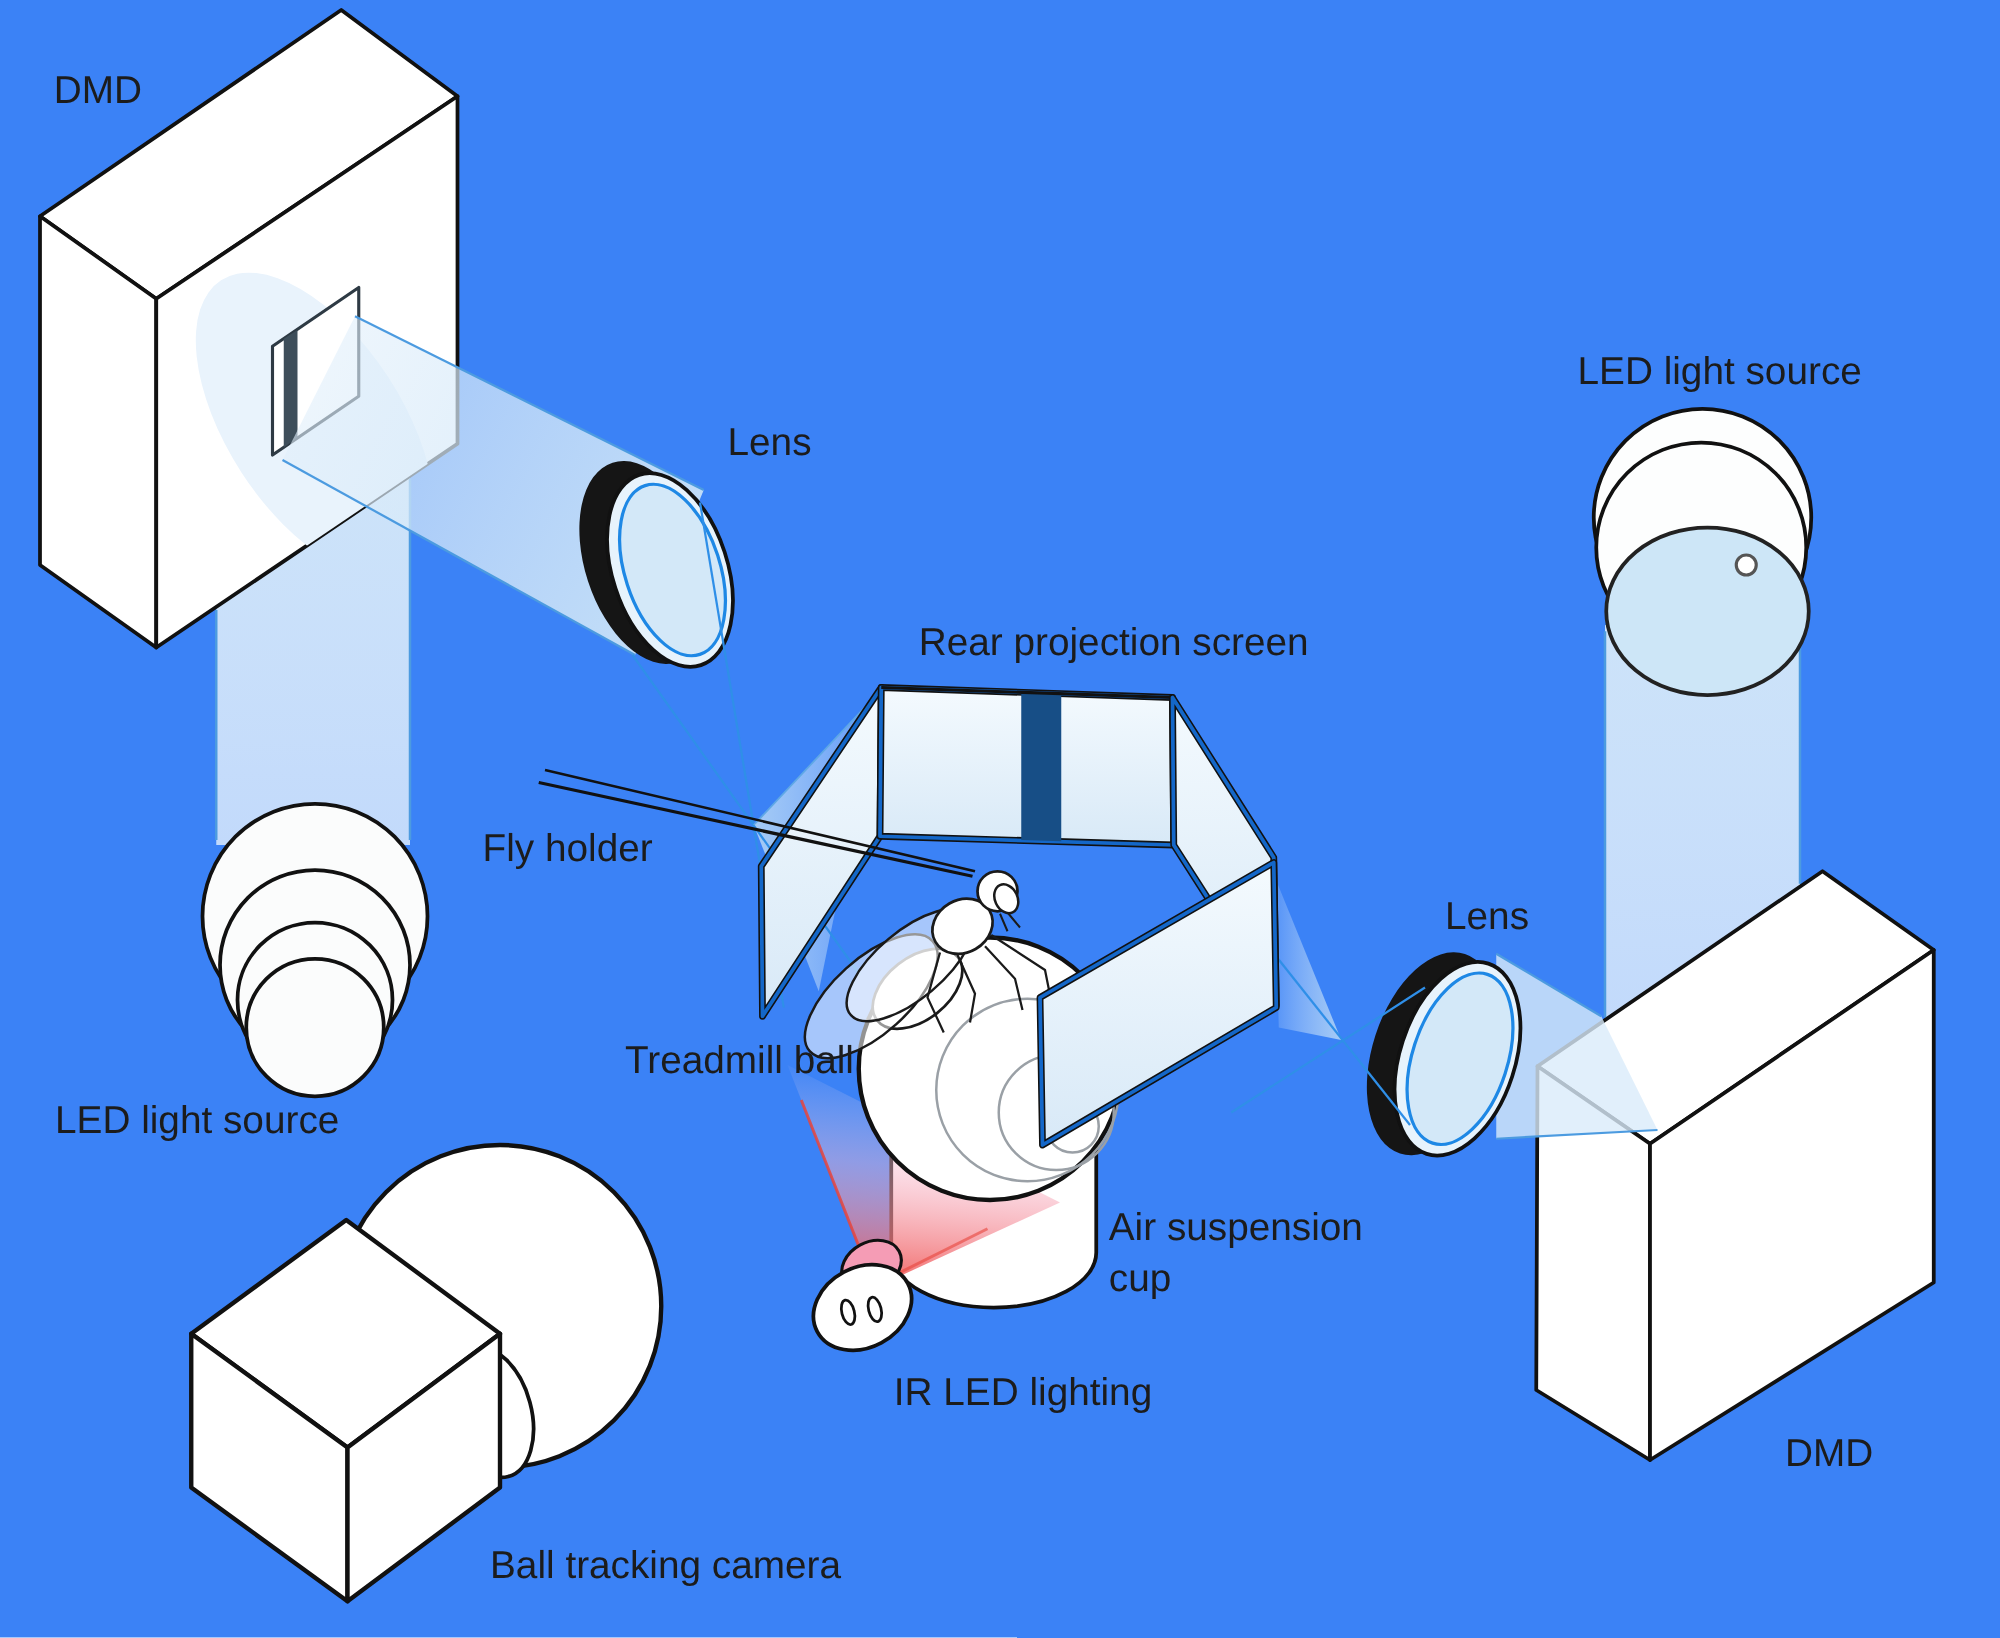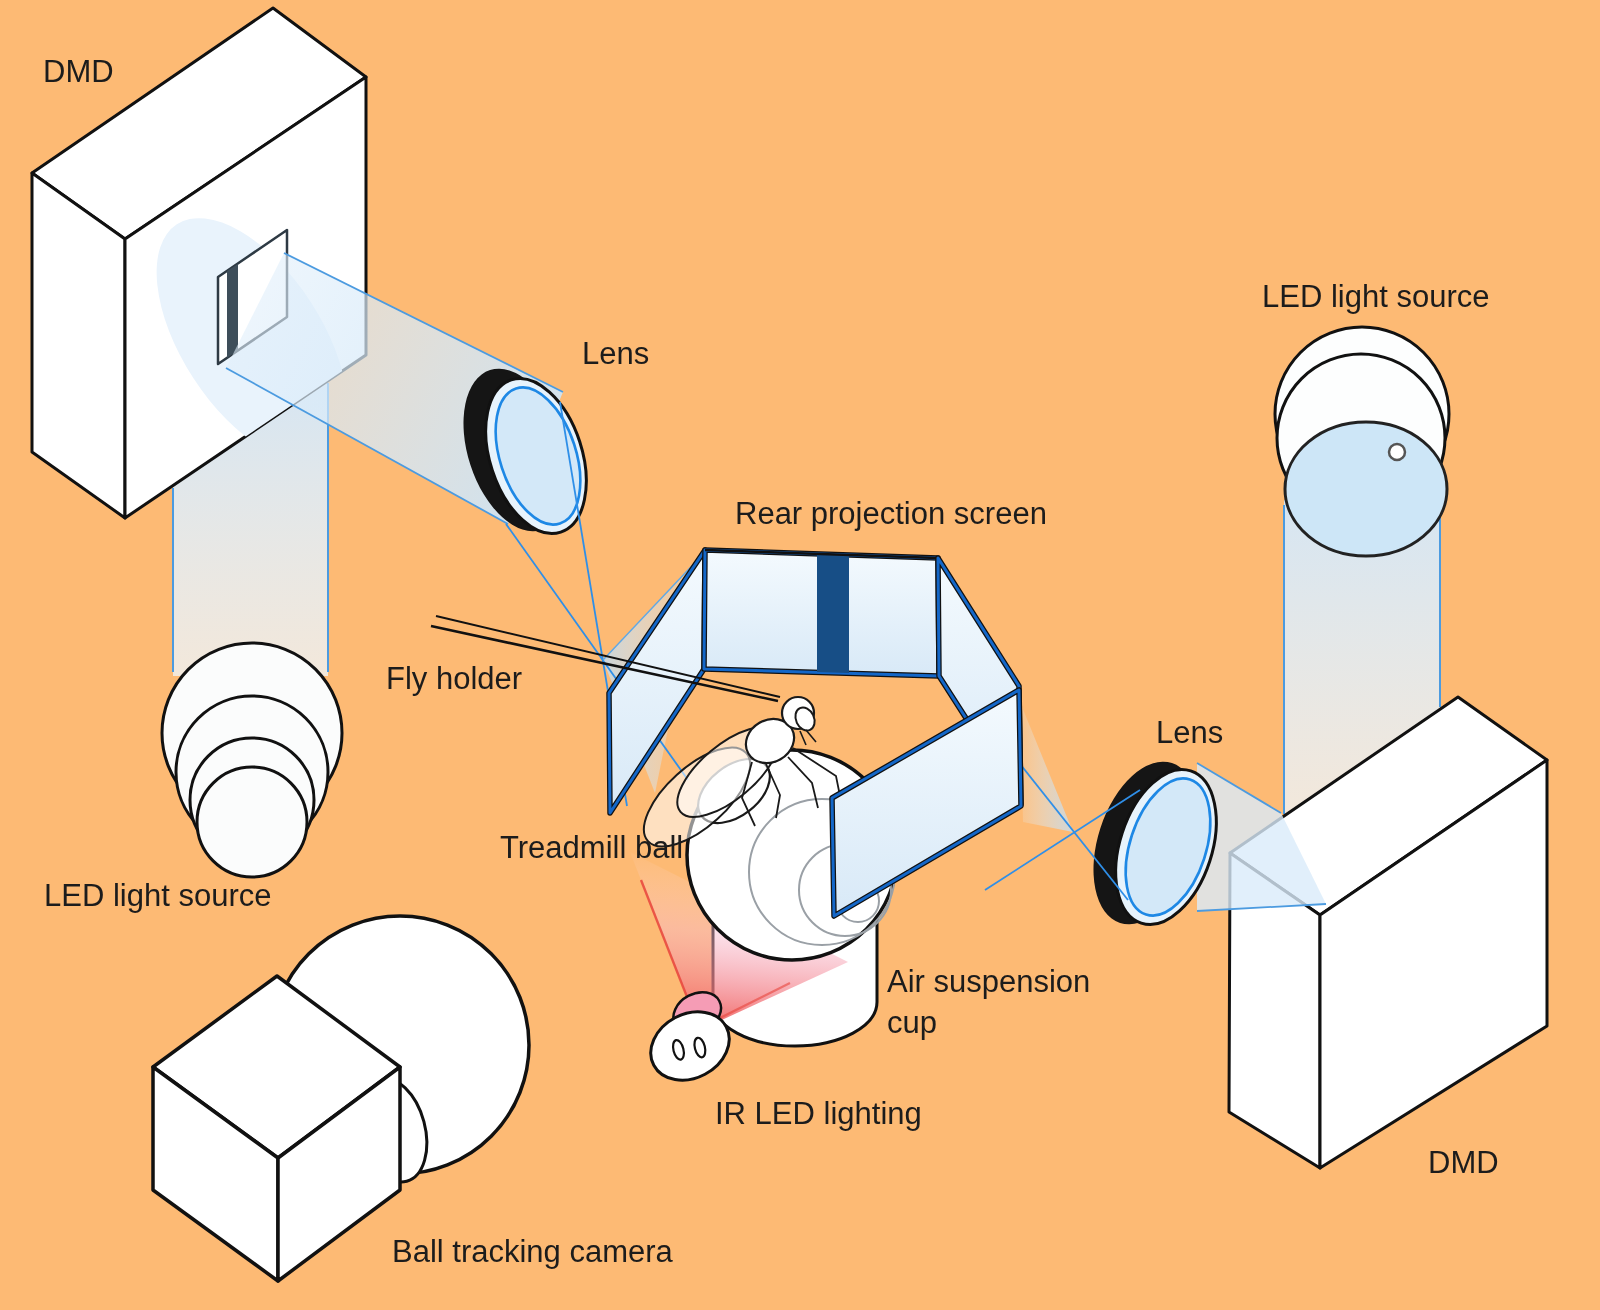--- a/index.html
+++ b/index.html
@@ -1,16 +1,16 @@
 <!DOCTYPE html>
 <html><head>
 <meta charset="utf-8">
 <style>
   html,body{margin:0;padding:0;background:#ffffff;}
-  .stage{position:relative;width:1600px;height:1310px;background:#fdba74;overflow:hidden;}
+  .stage{position:relative;width:1600px;height:1310px;background:#3b82f6;overflow:hidden;}
   svg{display:block;}
   text{font-family:"Liberation Sans","DejaVu Sans",sans-serif;font-size:31px;fill:#1c1c1c;}
 </style>
 </head>
 <body>
 
 <div class="stage">
 <svg width="1600" height="1310" viewBox="0 0 1600 1310">
   <defs>
     <linearGradient id="gBeamV" x1="0" y1="0" x2="0" y2="1">

